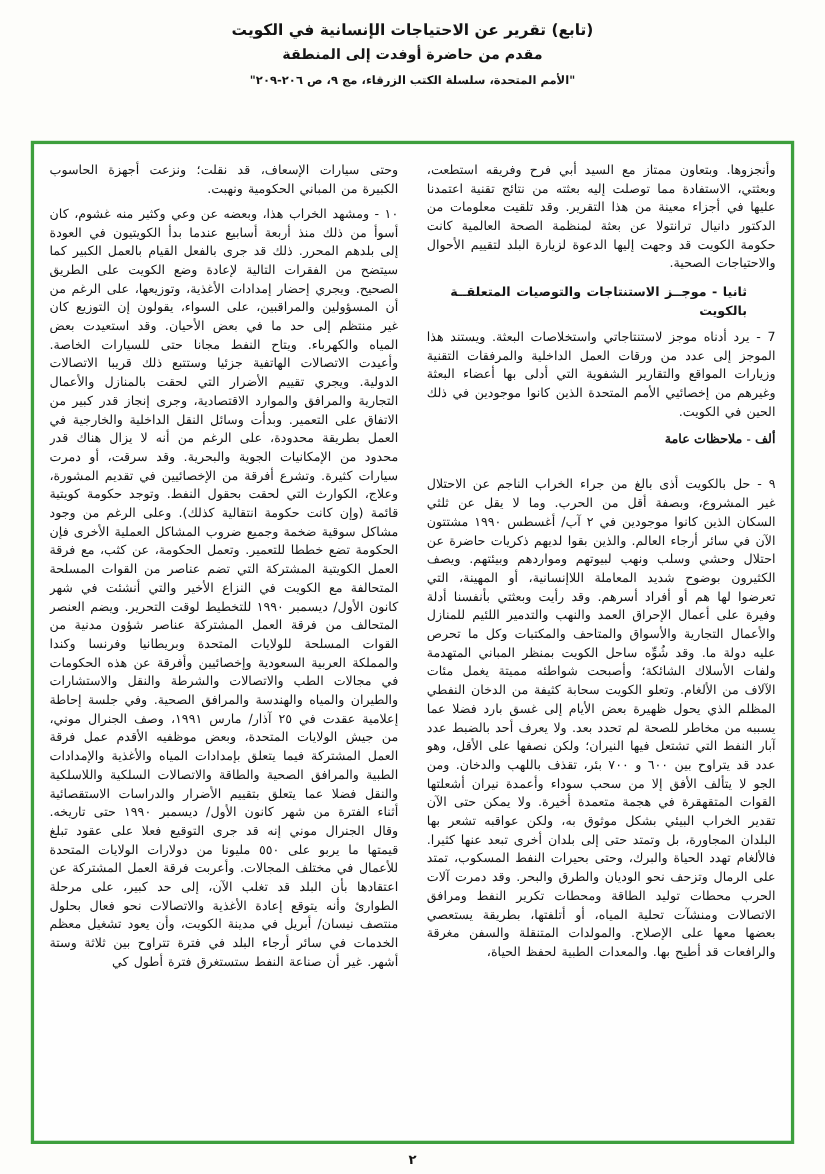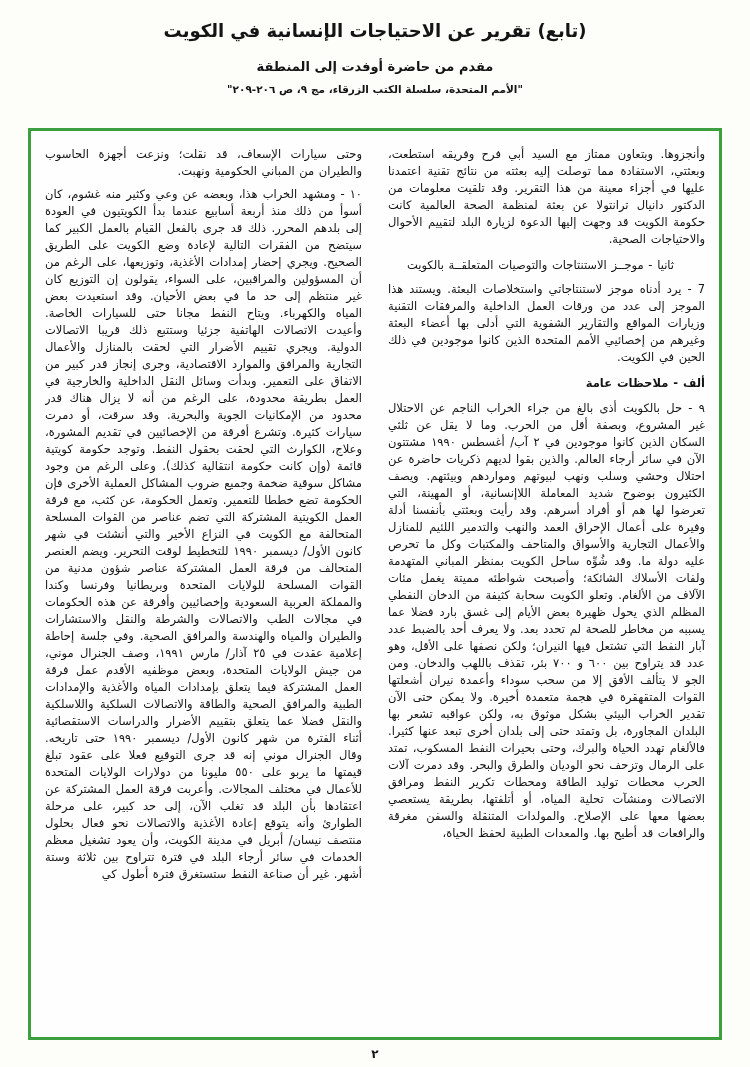--- a/index.html
+++ b/index.html
@@ -13,21 +13,21 @@
   }
   .header {
     position: absolute;
     top: 20px;
     left: 0;
     width: 100%;
     text-align: center;
     direction: rtl;
     font-weight: bold;
   }
-  .title1 { font-size: 18px; margin-bottom: 18px; letter-spacing: 0.2px; }
+  .title1 { font-size: 14px; margin-bottom: 7px; letter-spacing: 0.2px; }
   .title2 { font-size: 13px; margin-bottom: 9px; }
   .source { font-size: 10.5px; font-weight: bold; }
   .frame {
     position: absolute;
     left: 28px;
     top: 128px;
     width: 694px;
     height: 912px;
     border: 3px solid #3d9f3d;
     background: #fefefe;
@@ -44,30 +44,31 @@
     flex: 1;
     direction: rtl;
     text-align: justify;
     font-size: 11.5px;
     line-height: 17px;
     word-spacing: 1px;
   }
   .block { margin-bottom: 6px; }
   .block.body { text-align: justify; }
   .block.heading {
-    font-weight: normal;
+    font-weight: bold;
     padding-left: 14px;
     padding-right: 26px;
     margin: 9px 0 7px 0;
-    text-align: center;
+    text-align: right;
   }
   .block.subheading {
     font-weight: bold;
-    margin: 9px 0 8px 0;
+    margin: 9px 0 23px 0;
     text-align: right;
+    font-family: Liberation Serif, serif;
   }
   .page-number {
     position: absolute;
     bottom: 6px;
     left: 0;
     width: 100%;
     text-align: center;
     font-size: 12px;
     font-weight: bold;
   }
@@ -84,19 +85,19 @@
 <div class="frame">
   <div class="columns">
     <div class="column">
         <p class="block body">وأنجزوها. وبتعاون ممتاز مع السيد أبي فرح وفريقه استطعت، وبعثتي، الاستفادة مما توصلت إليه بعثته من نتائج تقنية اعتمدنا عليها في أجزاء معينة من هذا التقرير. وقد تلقيت معلومات من الدكتور دانيال ترانتولا عن بعثة لمنظمة الصحة العالمية كانت حكومة الكويت قد وجهت إليها الدعوة لزيارة البلد لتقييم الأحوال والاحتياجات الصحية.</p>
         <p class="block heading">ثانيا - موجــز الاستنتاجات والتوصيات المتعلقــة بالكويت</p>
         <p class="block body">7 - يرد أدناه موجز لاستنتاجاتي واستخلاصات البعثة. ويستند هذا الموجز إلى عدد من ورقات العمل الداخلية والمرفقات التقنية وزيارات المواقع والتقارير الشفوية التي أدلى بها أعضاء البعثة وغيرهم من إخصائيي الأمم المتحدة الذين كانوا موجودين في ذلك الحين في الكويت.</p>
         <p class="block subheading">ألف - ملاحظات عامة</p>
         <p class="block body">٩ - حل بالكويت أذى بالغ من جراء الخراب الناجم عن الاحتلال غير المشروع، وبصفة أقل من الحرب. وما لا يقل عن ثلثي السكان الذين كانوا موجودين في ٢ آب/ أغسطس ١٩٩٠ مشتتون الآن في سائر أرجاء العالم. والذين بقوا لديهم ذكريات حاضرة عن احتلال وحشي وسلب ونهب لبيوتهم ومواردهم وبيئتهم. ويصف الكثيرون بوضوح شديد المعاملة اللاإنسانية، أو المهينة، التي تعرضوا لها هم أو أفراد أسرهم. وقد رأيت وبعثتي بأنفسنا أدلة وفيرة على أعمال الإحراق العمد والنهب والتدمير اللئيم للمنازل والأعمال التجارية والأسواق والمتاحف والمكتبات وكل ما تحرص عليه دولة ما. وقد شُوِّه ساحل الكويت بمنظر المباني المتهدمة ولفات الأسلاك الشائكة؛ وأصبحت شواطئه مميتة يغمل مئات الآلاف من الألغام. وتعلو الكويت سحابة كثيفة من الدخان النفطي المظلم الذي يحول ظهيرة بعض الأيام إلى غسق بارد فضلا عما يسببه من مخاطر للصحة لم تحدد بعد. ولا يعرف أحد بالضبط عدد آبار النفط التي تشتعل فيها النيران؛ ولكن نصفها على الأقل، وهو عدد قد يتراوح بين ٦٠٠ و ٧٠٠ بئر، تقذف باللهب والدخان. ومن الجو لا يتألف الأفق إلا من سحب سوداء وأعمدة نيران أشعلتها القوات المتقهقرة في هجمة متعمدة أخيرة. ولا يمكن حتى الآن تقدير الخراب البيئي بشكل موثوق به، ولكن عواقبه تشعر بها البلدان المجاورة، بل وتمتد حتى إلى بلدان أخرى تبعد عنها كثيرا. فالألغام تهدد الحياة والبرك، وحتى بحيرات النفط المسكوب، تمتد على الرمال وتزحف نحو الوديان والطرق والبحر. وقد دمرت آلات الحرب محطات توليد الطاقة ومحطات تكرير النفط ومرافق الاتصالات ومنشآت تحلية المياه، أو أتلفتها، بطريقة يستعصي بعضها معها على الإصلاح. والمولدات المتنقلة والسفن مغرقة والرافعات قد أطيح بها. والمعدات الطبية لحفظ الحياة،</p>
       </div>
     <div class="column">
-        <p class="block body">وحتى سيارات الإسعاف، قد نقلت؛ ونزعت أجهزة الحاسوب والطيران من المباني الحكومية ونهبت.</p>
+        <p class="block body">وحتى سيارات الإسعاف، قد نقلت؛ ونزعت أجهزة الحاسوب الكبيرة من المباني الحكومية ونهبت.</p>
         <p class="block body">١٠ - ومشهد الخراب هذا، وبعضه عن وعي وكثير منه غشوم، كان أسوأ من ذلك منذ أربعة أسابيع عندما بدأ الكويتيون في العودة إلى بلدهم المحرر. ذلك قد جرى بالفعل القيام بالعمل الكبير كما سيتضح من الفقرات التالية لإعادة وضع الكويت على الطريق الصحيح. ويجري إحضار إمدادات الأغذية، وتوزيعها، على الرغم من أن المسؤولين والمراقبين، على السواء، يقولون إن التوزيع كان غير منتظم إلى حد ما في بعض الأحيان. وقد استعيدت بعض المياه والكهرباء. ويتاح النفط مجانا حتى للسيارات الخاصة. وأعيدت الاتصالات الهاتفية جزئيا وستتبع ذلك قريبا الاتصالات الدولية. ويجري تقييم الأضرار التي لحقت بالمنازل والأعمال التجارية والمرافق والموارد الاقتصادية، وجرى إنجاز قدر كبير من الاتفاق على التعمير. وبدأت وسائل النقل الداخلية والخارجية في العمل بطريقة محدودة، على الرغم من أنه لا يزال هناك قدر محدود من الإمكانيات الجوية والبحرية. وقد سرقت، أو دمرت سيارات كثيرة. وتشرع أفرقة من الإخصائيين في تقديم المشورة، وعلاج، الكوارث التي لحقت بحقول النفط. وتوجد حكومة كويتية قائمة (وإن كانت حكومة انتقالية كذلك). وعلى الرغم من وجود مشاكل سوقية ضخمة وجميع ضروب المشاكل العملية الأخرى فإن الحكومة تضع خططا للتعمير. وتعمل الحكومة، عن كثب، مع فرقة العمل الكويتية المشتركة التي تضم عناصر من القوات المسلحة المتحالفة مع الكويت في النزاع الأخير والتي أنشئت في شهر كانون الأول/ ديسمبر ١٩٩٠ للتخطيط لوقت التحرير. ويضم العنصر المتحالف من فرقة العمل المشتركة عناصر شؤون مدنية من القوات المسلحة للولايات المتحدة وبريطانيا وفرنسا وكندا والمملكة العربية السعودية وإخصائيين وأفرقة عن هذه الحكومات في مجالات الطب والاتصالات والشرطة والنقل والاستشارات والطيران والمياه والهندسة والمرافق الصحية. وفي جلسة إحاطة إعلامية عقدت في ٢٥ آذار/ مارس ١٩٩١، وصف الجنرال موني، من جيش الولايات المتحدة، وبعض موظفيه الأقدم عمل فرقة العمل المشتركة فيما يتعلق بإمدادات المياه والأغذية والإمدادات الطبية والمرافق الصحية والطاقة والاتصالات السلكية واللاسلكية والنقل فضلا عما يتعلق بتقييم الأضرار والدراسات الاستقصائية أثناء الفترة من شهر كانون الأول/ ديسمبر ١٩٩٠ حتى تاريخه. وقال الجنرال موني إنه قد جرى التوقيع فعلا على عقود تبلغ قيمتها ما يربو على ٥٥٠ مليونا من دولارات الولايات المتحدة للأعمال في مختلف المجالات. وأعربت فرقة العمل المشتركة عن اعتقادها بأن البلد قد تغلب الآن، إلى حد كبير، على مرحلة الطوارئ وأنه يتوقع إعادة الأغذية والاتصالات نحو فعال بحلول منتصف نيسان/ أبريل في مدينة الكويت، وأن يعود تشغيل معظم الخدمات في سائر أرجاء البلد في فترة تتراوح بين ثلاثة وستة أشهر. غير أن صناعة النفط ستستغرق فترة أطول كي</p>
       </div>
   </div>
 </div>
 
 <div class="page-number">٢</div>
 
 </body></html>

